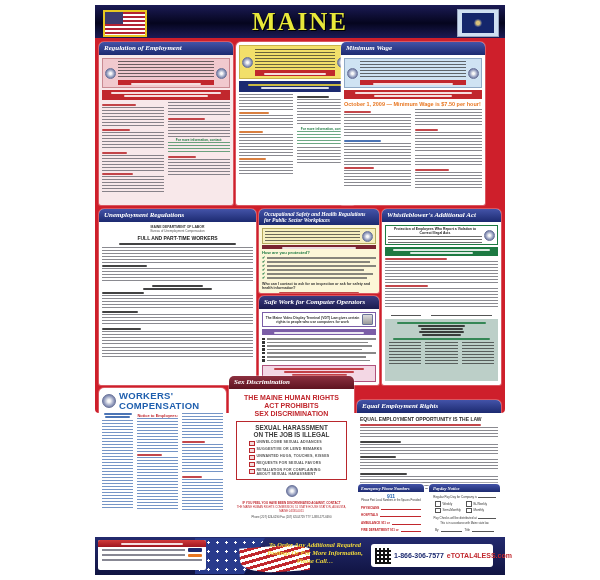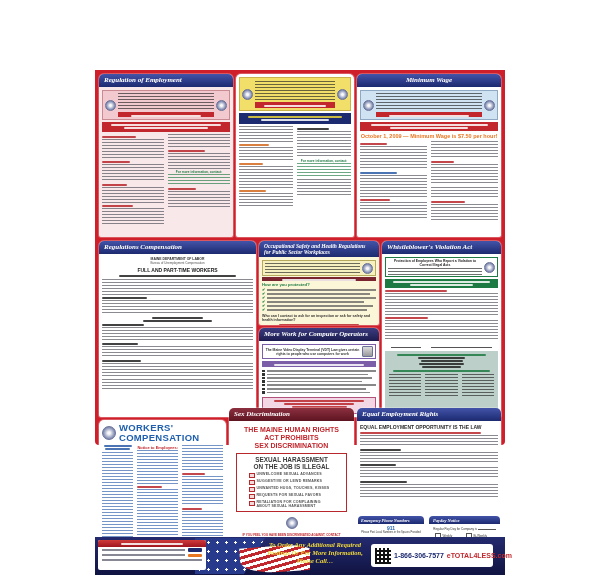--- a/index.html
+++ b/index.html
@@ -12,21 +12,21 @@
        letter-spacing:2px;text-shadow:1px 1px 0 #000;}
   .usflag{position:absolute;left:8px;top:5px;width:40px;height:23px;border:2px solid #e8c820;
        background:repeating-linear-gradient(#b22234 0 2px,#fff 2px 4px);}
   .usflag .canton{position:absolute;left:0;top:0;width:18px;height:12px;background:#3c3b6e;
        background-image:radial-gradient(#fff 14%,transparent 16%);background-size:4px 4px;}
   .meflag{position:absolute;right:6px;top:4px;width:40px;height:26px;background:#cfe0f2;border:1px solid #9aa7c0;
        display:flex;align-items:center;justify-content:center;}
   .meflag .inner{width:32px;height:20px;background:#14266b;position:relative;}
   .meflag .inner:after{content:"";position:absolute;left:12px;top:6px;width:8px;height:8px;border-radius:50%;
        background:radial-gradient(#d9c27a 30%,#2a3c80 70%);}
-  .body-red{position:absolute;left:95px;top:38px;width:410px;height:375px;background:#ce1f2b;border-radius:0 0 4px 4px;margin-top:32px;}
+  .body-red{position:absolute;left:95px;top:38px;width:410px;height:375px;background:#ce1f2b;border-radius:0 0 4px 4px;}
   .ftr{position:absolute;left:95px;top:537px;width:410px;height:38px;background:linear-gradient(#232a6e,#101442);}
   
   .sec{position:absolute;background:#fff;border-radius:5px 5px 2px 2px;overflow:hidden;
        box-shadow:0 0 0 1px rgba(255,255,255,.25);}
   .sec-h{background:linear-gradient(#4353a8,#1c2a70);color:#fff;font-family:"Liberation Serif",serif;
        font-style:italic;font-weight:bold;font-size:7px;line-height:8px;padding:2px 5px;height:13px;box-sizing:border-box;}
   .sec-h.two{height:16px;font-size:5.5px;line-height:6px;}
   .sec-h.maroon{background:linear-gradient(#8c3040,#5e1420);}
   .sec-h.purplish{background:linear-gradient(#3c3c80,#1c1c50);}
   .sec-b{padding:3px;box-sizing:border-box;}
@@ -91,20 +91,29 @@
       background-image:repeating-linear-gradient(0deg,#111 0 2px,transparent 2px 4px),
                        repeating-linear-gradient(90deg,#111 0 2px,#fff 2px 4px);}
   .order-phone{font-size:7px;font-weight:bold;color:#1c2a70;white-space:nowrap;}
   .order-site{font-size:7px;font-weight:bold;color:#c1272d;white-space:nowrap;}
 </style>
 </head>
 <body>
 
 <div class="canvas">
 
+  <div class="hdr">
+    <div class="usflag">
+        <div class="canton"></div>
+      </div>
+    <div class="poster-title">MAINE</div>
+    <div class="meflag">
+        <div class="inner"></div>
+      </div>
+  </div>
 
   <div class="body-red">
 
     <div class="sec" style="left:4px;top:4px;width:134px;height:163px;background:#f8e8ea;">
       <div class="sec-h">Regulation of Employment</div>
       <div class="sec-b">
         <div class="notice" style="background:#f1c9ce;border:1px solid #c98a92;height:30px;">
           <span class="seal"></span>
           <div style="flex:1">
             <div class="fp t-dark" style="height:18px"></div>
@@ -172,21 +181,21 @@
             <span class="stub t-dark" style="width:60%"></span>
             <div class="fp t-gray" style="height:26px"></div>
             <div class="ctr" style="font-size:3.2px;font-weight:bold;color:#1d7a42;margin-top:2px">For more information, contact:</div>
             <div class="fp t-green" style="height:14px"></div>
             <div class="fp t-gray" style="height:18px;margin-top:2px"></div>
           </div>
         </div>
       </div>
     </div>
 
-    <div class="sec" style="left:262px;top:4px;width:144px;height:163px;text-align:center;">
+    <div class="sec" style="left:246px;top:4px;width:144px;height:163px;">
       <div class="sec-h">Minimum Wage</div>
       <div class="sec-b">
         <div class="notice" style="background:#cfe3f3;border:1px solid #8fa9c5;height:30px;">
           <span class="seal"></span>
           <div style="flex:1">
             <div class="fp t-dark" style="height:18px"></div>
             <div class="band band-red" style="height:5px;margin-top:1px">
                 <span class="stub t-white" style="width:82%;margin:1.5px auto 0"></span>
               </div>
           </div>
@@ -212,21 +221,21 @@
             <div class="fp t-gray" style="height:20px"></div>
             <div class="fp t-gray" style="height:12px;margin-top:3px"></div>
             <span class="stub t-red" style="width:50%"></span>
             <div class="fp t-gray" style="height:16px"></div>
           </div>
         </div>
       </div>
     </div>
 
     <div class="sec" style="left:4px;top:171px;width:157px;height:176px;">
-      <div class="sec-h">Regulations Compensation</div>
+      <div class="sec-h">Unemployment Regulations</div>
       <div class="sec-b">
         <div class="ctr" style="font-size:3.4px;font-weight:bold;color:#333;">MAINE DEPARTMENT OF LABOR</div>
         <div class="ctr" style="font-size:3px;color:#555;">Bureau of Unemployment Compensation</div>
         <div class="ctr" style="font-size:5px;font-weight:bold;color:#222;margin-top:2px;">FULL AND PART-TIME WORKERS</div>
         <span class="stub t-dark" style="width:78%;margin:2px auto;"></span>
         <div class="fp t-gray" style="height:16px"></div>
         <span class="stub t-dark" style="width:30%"></span>
         <div class="fp t-gray" style="height:14px"></div>
         <span class="stub t-dark" style="width:34%;margin:3px auto 1px;display:block"></span>
         <span class="stub t-dark" style="width:46%;margin:0 auto 2px;display:block"></span>
@@ -278,21 +287,21 @@
             <span class="chk">✔</span>
             <span class="ln" style="margin-right:9px"></span>
           </div>
         <div style="font-size:3.6px;font-weight:bold;color:#333;margin-top:2px;line-height:4.2px;">Who can I contact to ask for an inspection or ask for safety and health information?</div>
         <span class="stub t-red" style="width:70%;margin:2px auto 1px;"></span>
 
       </div>
     </div>
 
     <div class="sec" style="left:164px;top:258px;width:120px;height:89px;">
-      <div class="sec-h purplish">More Work for Computer Operators</div>
+      <div class="sec-h purplish">Safe Work for Computer Operators</div>
       <div class="sec-b">
         <div class="notice" style="border:1px solid #7b5ea7;height:15px;background:#fff;">
           <div style="flex:1;font-size:3.4px;font-weight:bold;color:#333;text-align:center;line-height:4px;">The Maine Video Display Terminal (VDT) Law gives certain rights to people who use computers for work</div>
           <span class="seal" style="border-radius:1px;background:linear-gradient(#ddd,#999);"></span>
         </div>
         <div class="band band-purple" style="height:6px;margin:2px 0;">
             <span class="stub t-white" style="width:85%;margin:2px auto 0"></span>
           </div>
         <div class="bul-row">
             <span class="bul"></span>
@@ -325,21 +334,21 @@
         <div style="background:#f3d7e4;border:1px solid #b0527c;height:17px;margin-top:3px;padding:2px 6px;box-sizing:border-box;">
           <span class="stub t-red" style="width:90%;margin:0 auto 1px;"></span>
           <span class="stub t-red" style="width:70%;margin:0 auto 1px;"></span>
           <span class="stub t-red" style="width:55%;margin:0 auto 1px;"></span>
           <span class="stub t-red" style="width:62%;margin:0 auto;"></span>
         </div>
       </div>
     </div>
 
     <div class="sec" style="left:287px;top:171px;width:119px;height:176px;">
-      <div class="sec-h">Whistleblower's Violation Act</div>
+      <div class="sec-h">Whistleblower's Additional Act</div>
       <div class="sec-b">
         <div class="notice" style="border:1px solid #1d7a42;height:20px;background:#fff;">
           <div style="flex:1">
             <div style="font-size:3.4px;font-weight:bold;color:#222;text-align:center;line-height:4px;">Protection of Employees Who Report a Violation to Correct Illegal Acts</div>
             <div class="fp t-dark" style="height:8px;margin-top:1px"></div>
           </div>
           <span class="seal"></span>
         </div>
         <div class="band band-green" style="height:9px;margin:2px 0;">
           <span class="stub t-white" style="width:92%;margin:1px auto 1px"></span>
@@ -439,21 +448,21 @@
           </div>
         </div>
         <div class="ctr"><span class="seal" style="display:inline-block;width:10px;height:10px;"></span></div>
         <div class="ctr" style="font-size:3px;font-weight:bold;color:#c1272d;line-height:3.8px;margin-top:1px;">IF YOU FEEL YOU HAVE BEEN DISCRIMINATED AGAINST, CONTACT</div>
         <div class="ctr" style="font-size:2.8px;color:#c1272d;line-height:3.4px;">THE MAINE HUMAN RIGHTS COMMISSION, 51 STATE HOUSE STATION, AUGUSTA, MAINE 04333-0051</div>
         <div class="ctr" style="font-size:2.8px;color:#444;margin-top:2px;">Phone (207) 624-6290     Fax (207) 624-8729     TTY 1-888-577-6690</div>
 
       </div>
     </div>
 
-    <div class="sec" style="left:262px;top:338px;width:144px;height:92px;">
+    <div class="sec" style="left:262px;top:362px;width:144px;height:92px;">
       <div class="sec-h">Equal Employment Rights</div>
       <div class="sec-b">
         <div style="font-size:5px;font-weight:bold;color:#2c2c2c;">EQUAL EMPLOYMENT OPPORTUNITY IS THE LAW</div>
         <span class="stub t-red" style="width:88%"></span>
         <div class="fp t-gray" style="height:12px"></div>
         <span class="stub t-dark" style="width:30%"></span>
         <div class="fp t-gray" style="height:10px"></div>
         <span class="stub t-dark" style="width:26%"></span>
         <div class="fp t-gray" style="height:12px"></div>
         <span class="stub t-dark" style="width:34%"></span>

